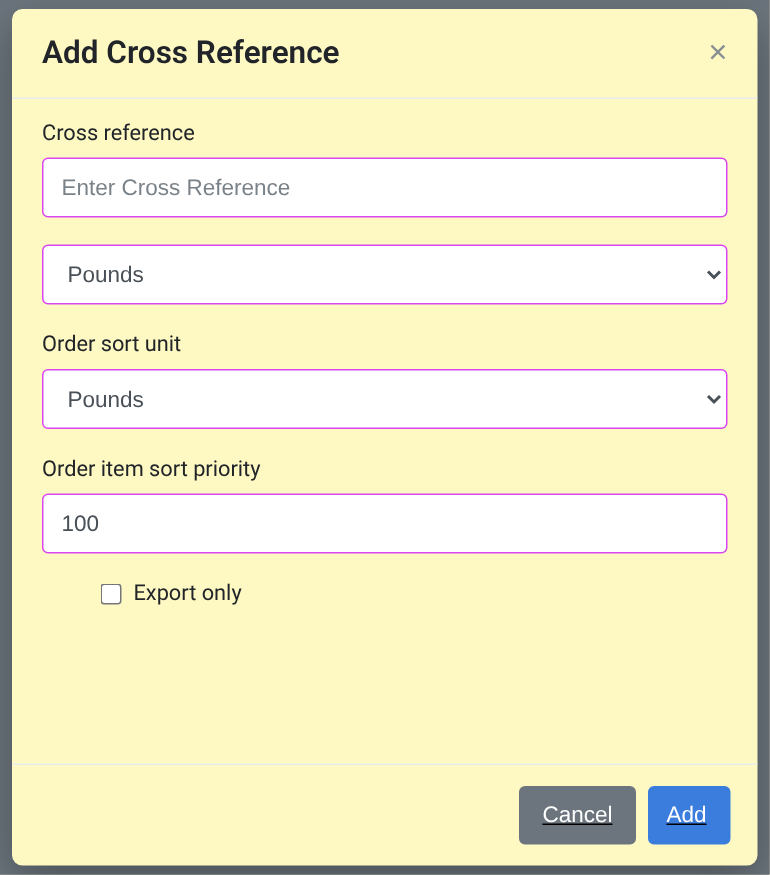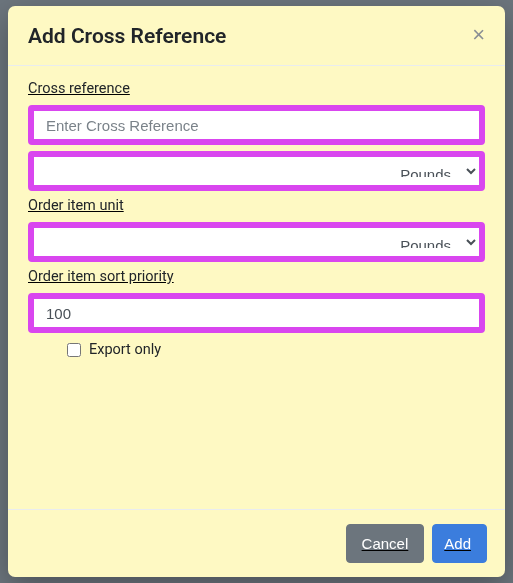--- a/index.html
+++ b/index.html
@@ -55,49 +55,47 @@
     padding: 0;
     margin-top: 2px;
     font-weight: 400;
   }
   .modal-body {
     padding: 14px 20px 20px 20px;
     flex: 1;
     overflow-y: auto;
   }
   .form-group {
-    margin-bottom: 6px;
-    text-decoration: underline;
+    margin-bottom: 18px;
   }
   .form-label {
     display: block;
     font-size: 14.5px;
     color: #212529;
     margin-bottom: 8px;
     font-weight: 400;
   }
   .form-control {
     width: 100%;
     padding: 8px 12px;
     font-size: 15px;
     line-height: 1.5;
     color: #495057;
     background: #fff;
-    border: 6px solid #d946ef;
+    border: 1px solid #d946ef;
     border-radius: 4px;
     height: 40px;
   }
   .form-control::placeholder {
     color: #6c757d;
     opacity: 0.9;
   }
   select.form-control {
     appearance: auto;
     padding-right: 12px;
-    text-align: right;
   }
   .checkbox-row {
     display: flex;
     align-items: center;
     gap: 8px;
     margin-top: 8px;
     padding-left: 39px;
   }
   .checkbox-row input[type="checkbox"] {
     width: 14px;
@@ -155,21 +153,21 @@
         <input type="text" class="form-control" placeholder="Enter Cross Reference" style="">
       </div>
 
       <div class="form-group">
         <select class="form-control">
           <option>Pounds</option>
         </select>
       </div>
 
       <div class="form-group">
-        <label class="form-label">Order item unit</label>
+        <label class="form-label">Order sort unit</label>
         <select class="form-control">
           <option>Pounds</option>
         </select>
       </div>
 
       <div class="form-group">
         <label class="form-label">Order item sort priority</label>
         <input type="text" class="form-control" value="100" style="">
       </div>
 

